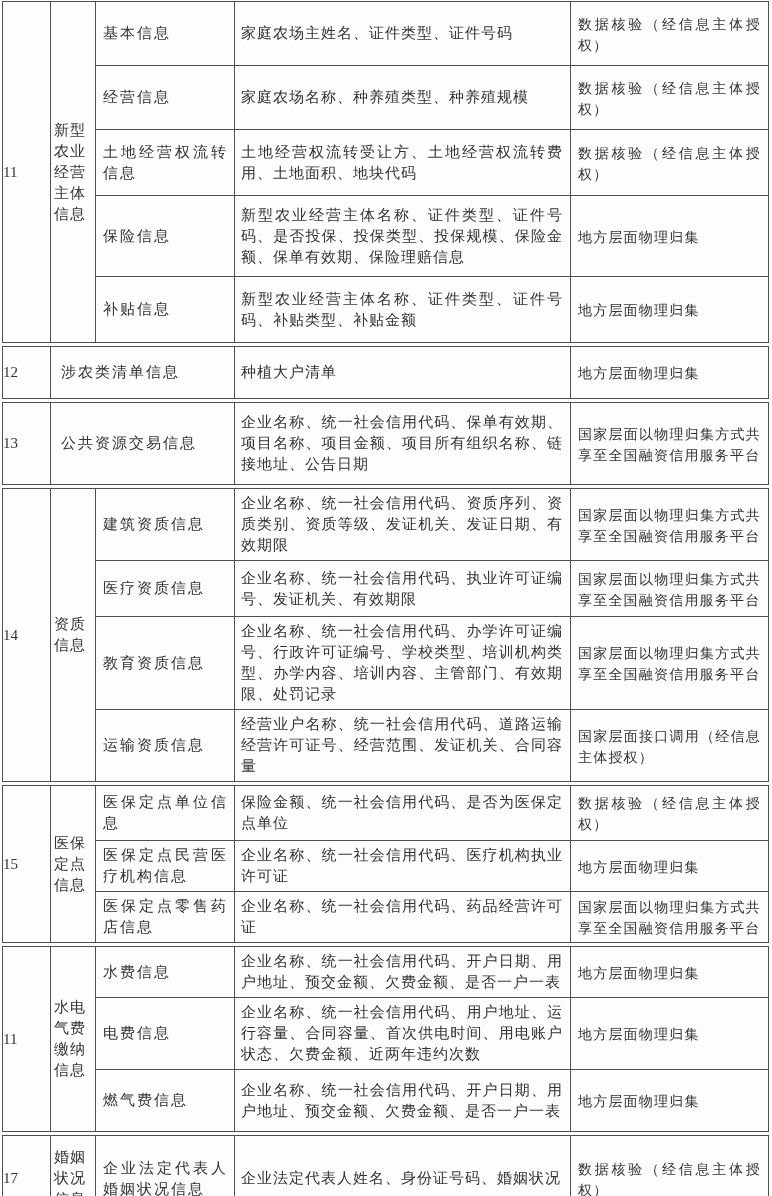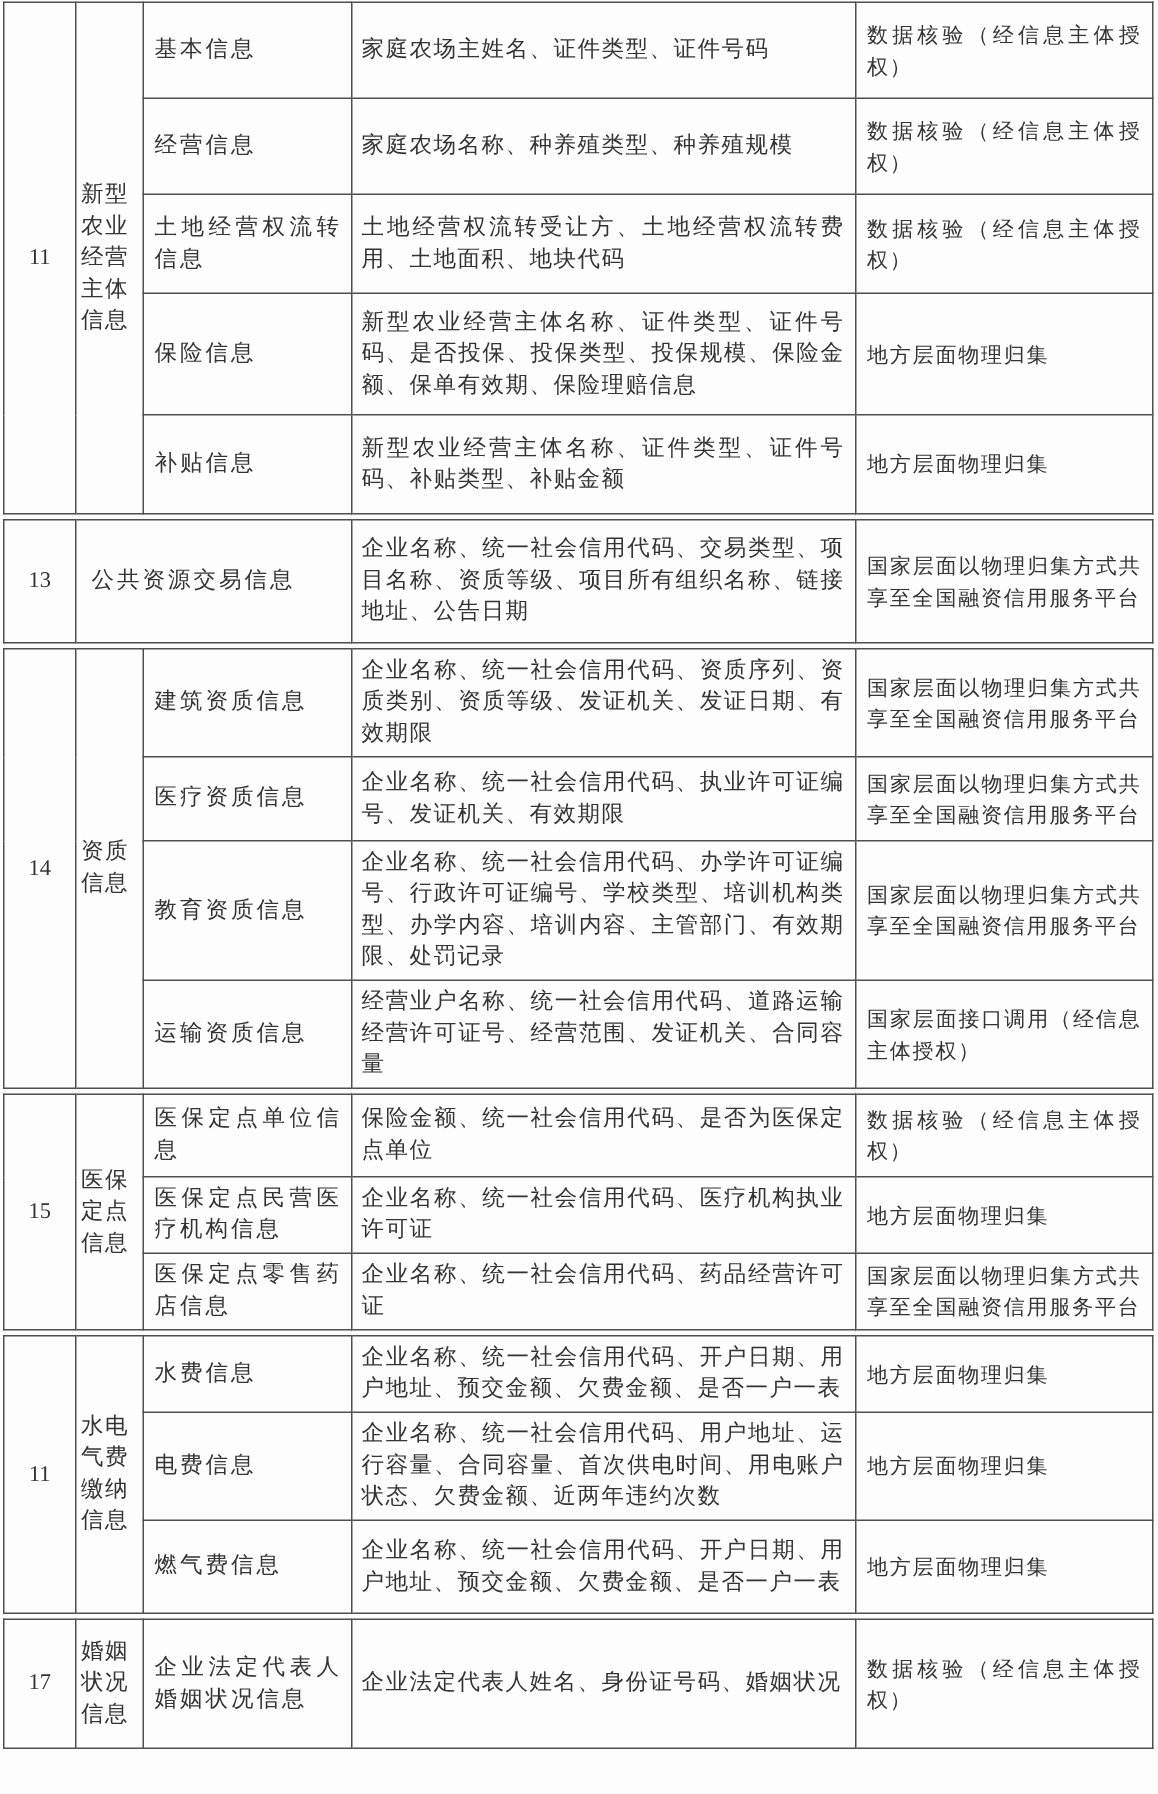--- a/index.html
+++ b/index.html
@@ -22,21 +22,21 @@
   col.c-sub { width: 139px; }
   col.c-items { width: 336px; }
   col.c-method { width: 198px; }
   td {
     border: 1px solid #4f4f4f;
     vertical-align: middle;
     font-size: 15px;
     line-height: 21px;
   }
   td.no {
-    text-align: center;
+    text-align: left;
     letter-spacing: 0;
     font-size: 15px;
   }
   td.cat {
     text-align: left;
     padding: 2px 3px;
     letter-spacing: 1px;
   }
   td.catm {
     text-align: left;
@@ -97,34 +97,51 @@
       <td class="method">地方层面物理归集</td>
     </tr>
     <tr style="height:66px;">
       <td class="sub">补贴信息</td>
       <td class="items">新型农业经营主体名称、证件类型、证件号码、补贴类型、补贴金额</td>
       <td class="method">地方层面物理归集</td>
     </tr>
   </tbody>
     </table>
 
+  <table class="sec">
+    <colgroup>
+        <col class="c-no">
+        <col class="c-cat">
+        <col class="c-sub">
+        <col class="c-items">
+        <col class="c-method">
+      </colgroup>
+    <tbody>
+        <tr style="height:52px;">
+      <td class="no">12</td>
+      <td class="catm" colspan="2">涉农类清单信息</td>
+      <td class="items">种植大户清单</td>
+      <td class="method">地方层面物理归集</td>
+    </tr>
+  </tbody>
+    </table>
 
   <table class="sec">
     <colgroup>
         <col class="c-no">
         <col class="c-cat">
         <col class="c-sub">
         <col class="c-items">
         <col class="c-method">
       </colgroup>
     <tbody>
         <tr style="height:82px;">
       <td class="no">13</td>
       <td class="catm" colspan="2">公共资源交易信息</td>
-      <td class="items">企业名称、统一社会信用代码、交易类型、项目名称、资质等级、项目所有组织名称、链接地址、公告日期</td>
+      <td class="items">企业名称、统一社会信用代码、保单有效期、项目名称、项目金额、项目所有组织名称、链接地址、公告日期</td>
       <td class="method">国家层面以物理归集方式共享至全国融资信用服务平台</td>
     </tr>
   </tbody>
     </table>
 
   <table class="sec">
     <colgroup>
         <col class="c-no">
         <col class="c-cat">
         <col class="c-sub">

